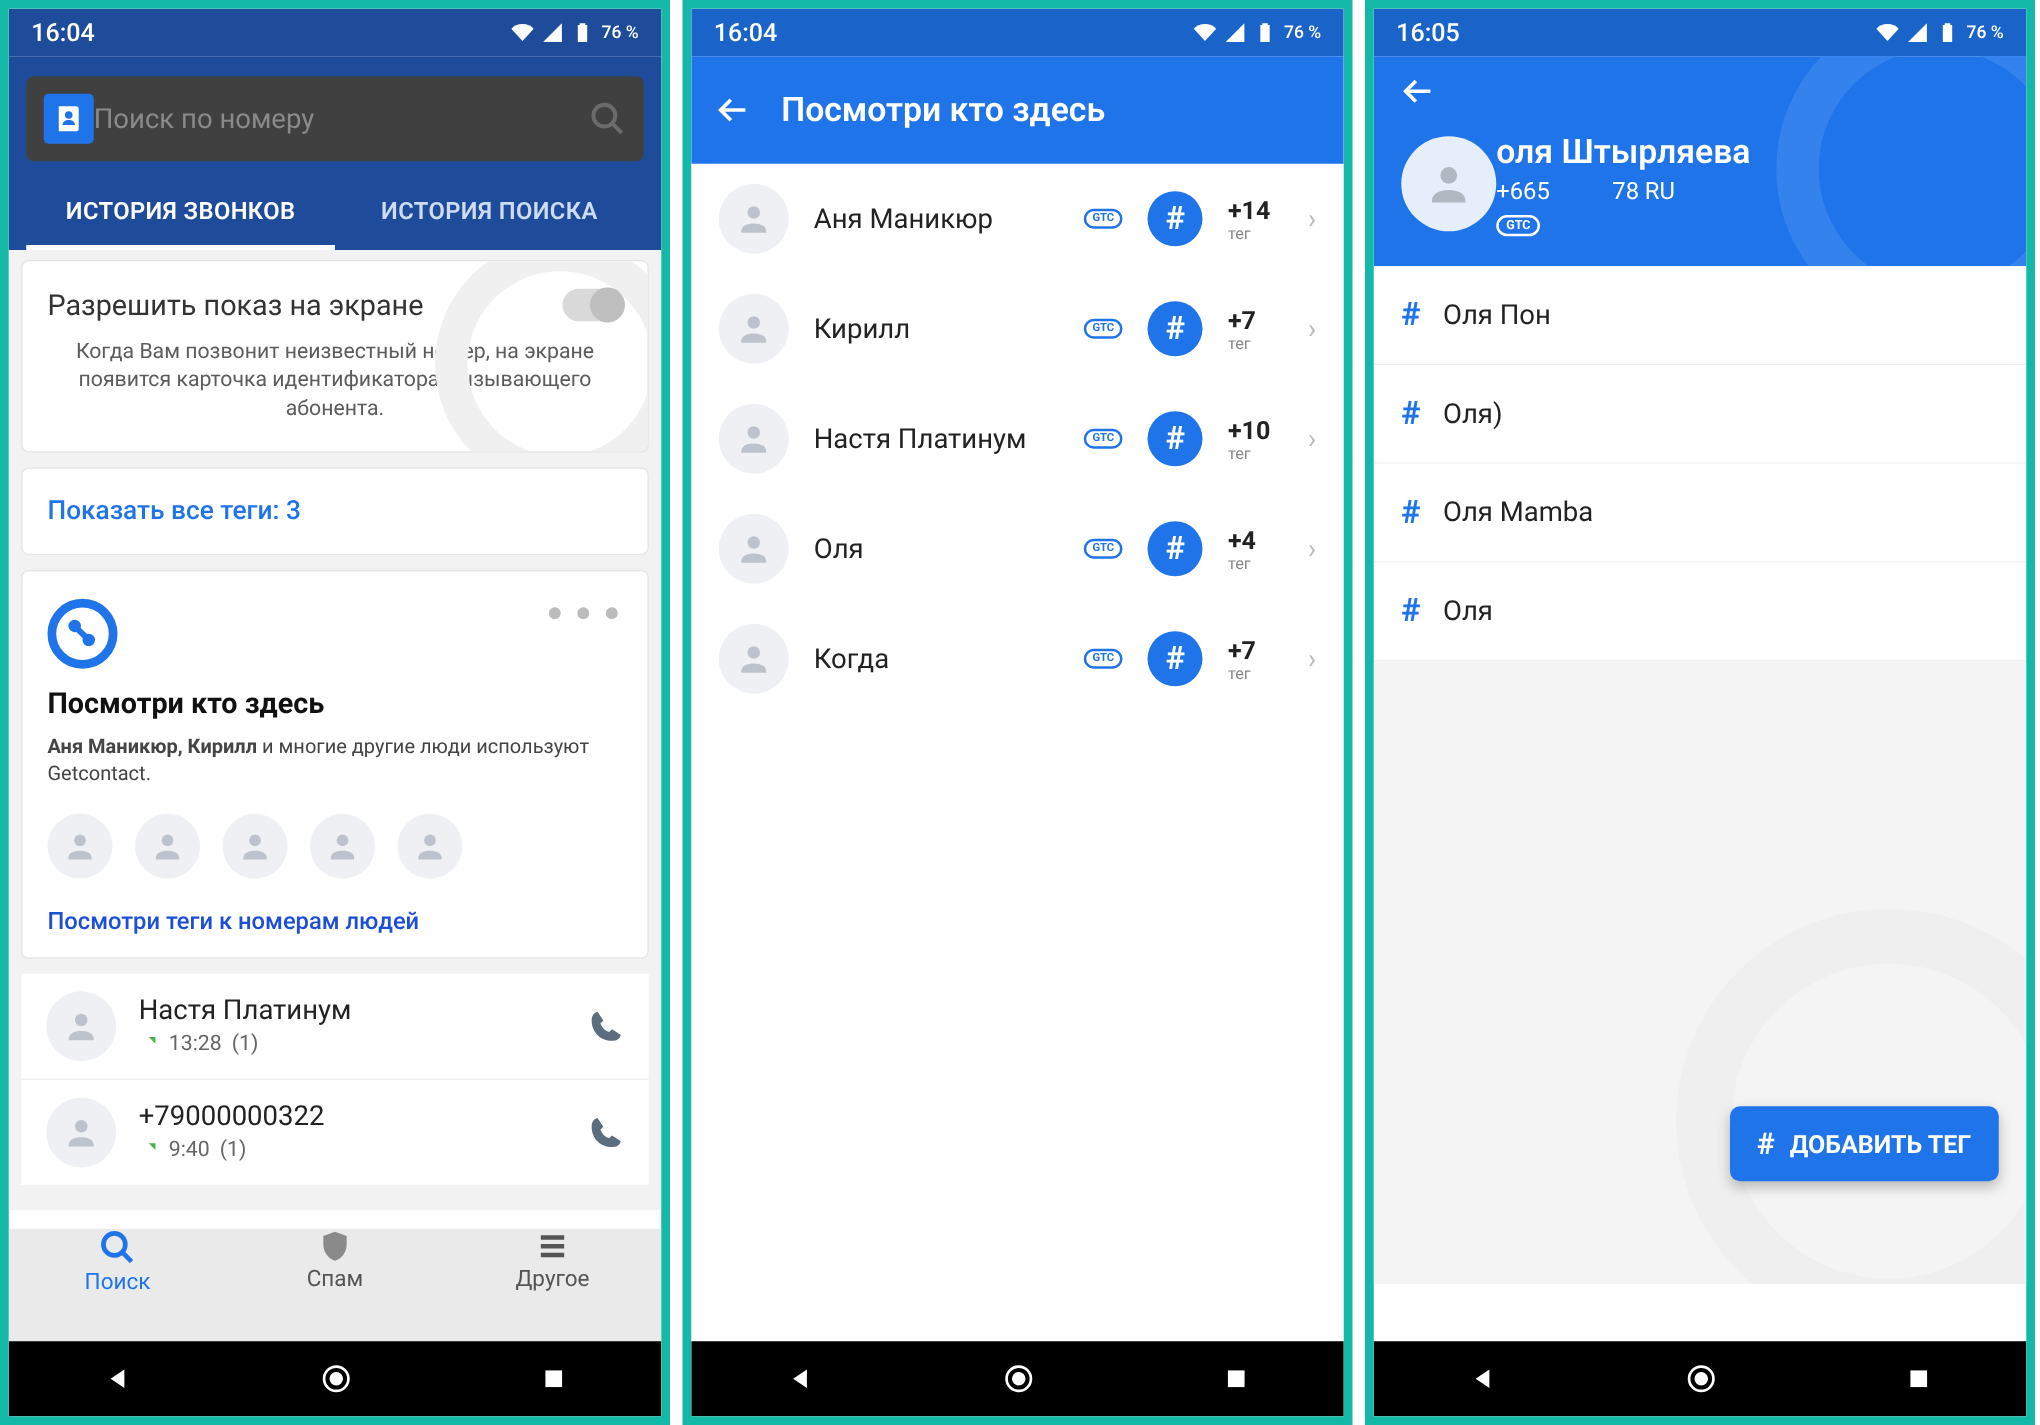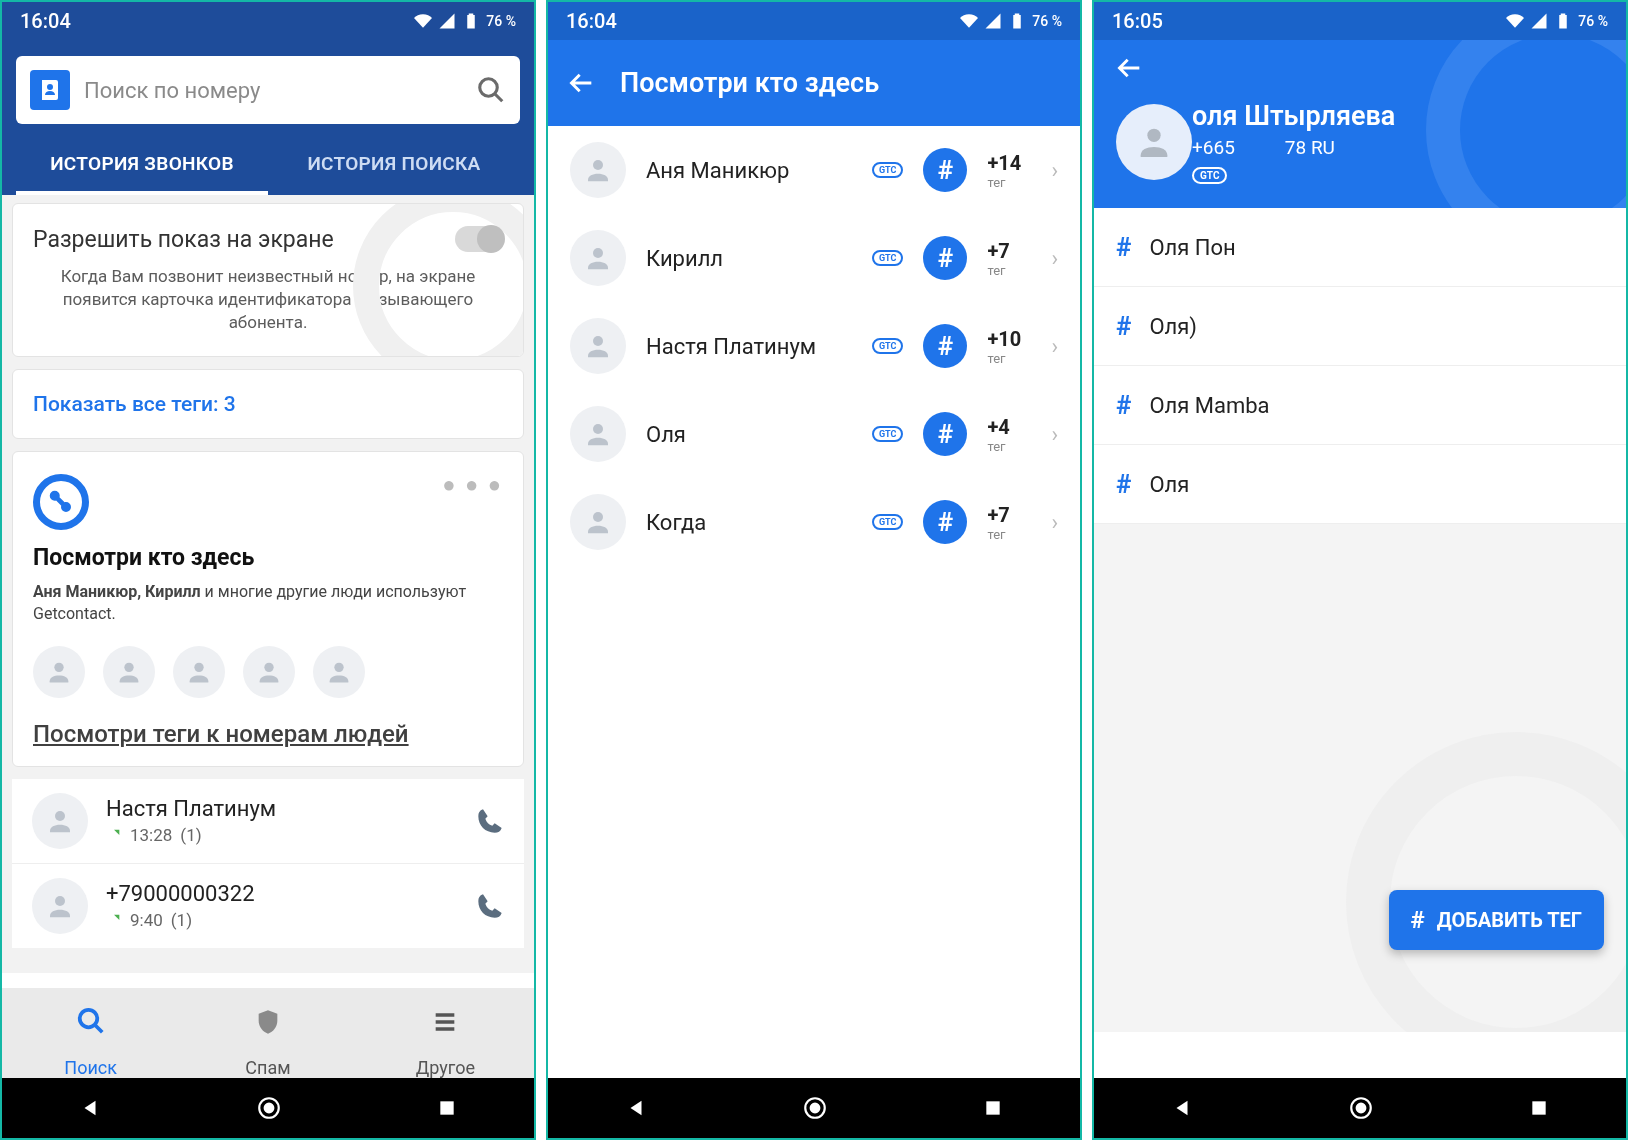--- a/index.html
+++ b/index.html
@@ -11,21 +11,21 @@
     display: flex;
     gap: 10px;
     padding: 0;
   }
   .phone {
     width: 536px;
     height: 1140px;
     position: relative;
     background: #fff;
     overflow: hidden;
-    border: 2px solid #14b8a6;
+    border: 7px solid #14b8a6;
   }
   
   .status-bar {
     height: 38px;
     background: #1e4c9a;
     color: #fff;
     display: flex;
     align-items: center;
     justify-content: space-between;
     padding: 0 18px;
@@ -33,27 +33,26 @@
     font-weight: 500;
   }
   .status-right { display: flex; align-items: center; gap: 6px; font-size: 14px; }
   .status-ico { width: 18px; height: 18px; display: inline-block; }
   
   .s1-header {
     background: #1e4c9a;
     padding: 16px 14px 0;
   }
   .search-box {
-    background: #ffffff;
+    background: #404040;
     border-radius: 6px;
     height: 68px;
     display: flex;
     align-items: center;
     padding: 0 14px;
-    gap: 14px;
   }
   .contact-ico {
     width: 40px; height: 40px;
     background: #1f74ea;
     border-radius: 4px;
     display:flex;align-items:center;justify-content:center;
   }
   .search-placeholder {
     flex: 1;
     color: #8a8a8a;
@@ -106,32 +105,32 @@
   .promo { padding:22px 20px 18px; }
   .promo .logo-ico {
     width:56px;height:56px;border:7px solid #1f74ea;border-radius:50%;
     display:flex;align-items:center;justify-content:center;position:relative;
   }
   .dots3 { position:absolute; top:20px; right:20px; color:#bcbcbc; font-size:22px; letter-spacing:2px;}
   .promo h3{font-size:23px;font-weight:700;color:#111;margin-top:14px;}
   .promo .sub{font-size:16px;color:#444;line-height:1.4;margin-top:10px;}
   .avatars{display:flex;gap:18px;margin-top:20px;}
   .avatar-sm{width:52px;height:52px;border-radius:50%;background:#eef0f3;display:flex;align-items:center;justify-content:center;}
-  .promo .link{color:#404040;font-size:24px;font-weight:500;margin-top:22px;text-decoration:underline;}
+  .promo .link{color:#1d4ed8;font-size:19px;font-weight:500;margin-top:22px;}
 
   .call-row{background:#fff;display:flex;align-items:center;padding:14px 20px;gap:18px;}
   .call-row + .call-row{border-top:1px solid #eee;}
   .avatar-m{width:56px;height:56px;border-radius:50%;background:#eef0f3;display:flex;align-items:center;justify-content:center;}
   .call-info{flex:1;}
   .call-name{font-size:22px;color:#222;}
   .call-meta{font-size:17px;color:#666;margin-top:4px;display:flex;align-items:center;gap:8px;}
   .call-action{color:#5b6d7f;font-size:26px;}
 
   .bottom-nav{position:absolute;bottom:60px;left:0;right:0;height:90px;background:#eaeaea;display:flex;}
-  .bn-item{flex:1;display:flex;flex-direction:column;align-items:center;justify-content:flex-end;gap:21px;color:#555;font-size:18px;}
+  .bn-item{flex:1;display:flex;flex-direction:column;align-items:center;justify-content:flex-start;gap:2px;color:#555;font-size:18px;}
   .bn-item.active{color:#1f74ea;}
   .bn-ico{font-size:30px;}
 
   .android-nav{position:absolute;bottom:0;left:0;right:0;height:60px;background:#000;display:flex;align-items:center;justify-content:space-around;}
   .nav-sym{color:#fff;}
 
   
   .s2-header{height:86px;background:#1f74ea;display:flex;align-items:center;padding:0 20px;gap:24px;}
   .back-ico{color:#fff;font-size:30px;}
   .s2-title{color:#fff;font-size:27px;font-weight:600;}

